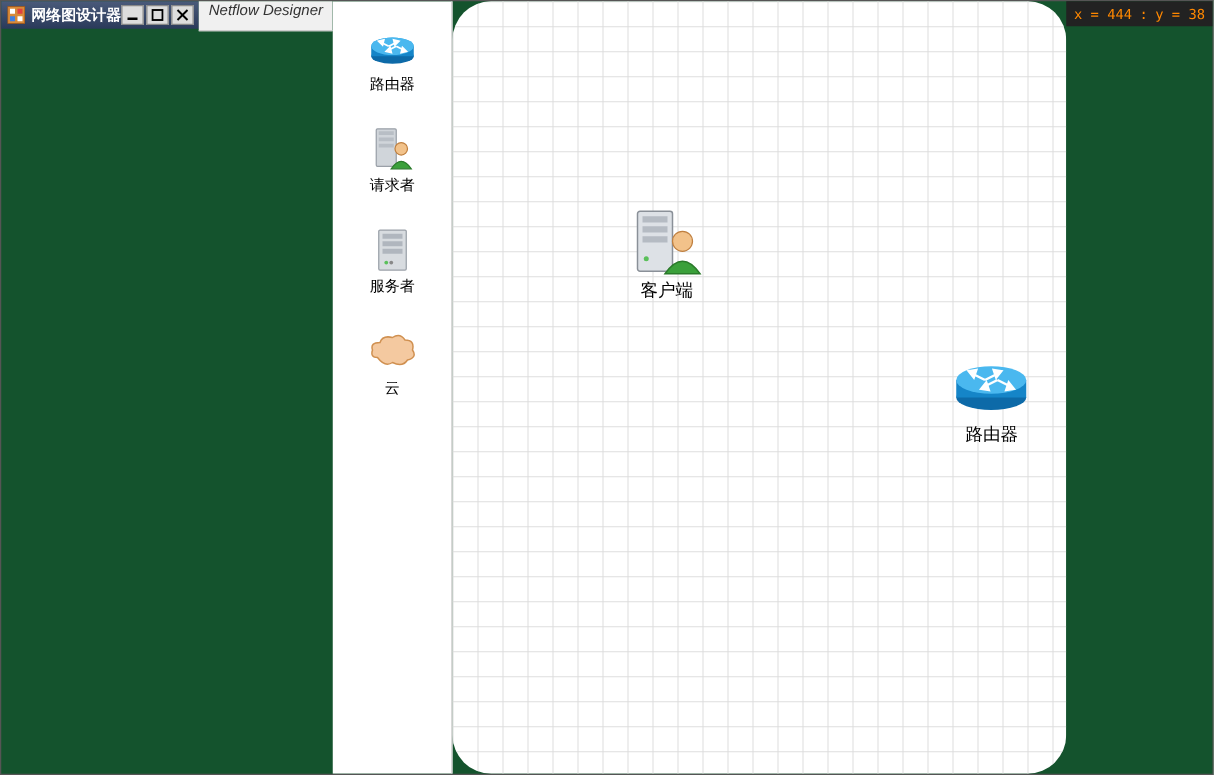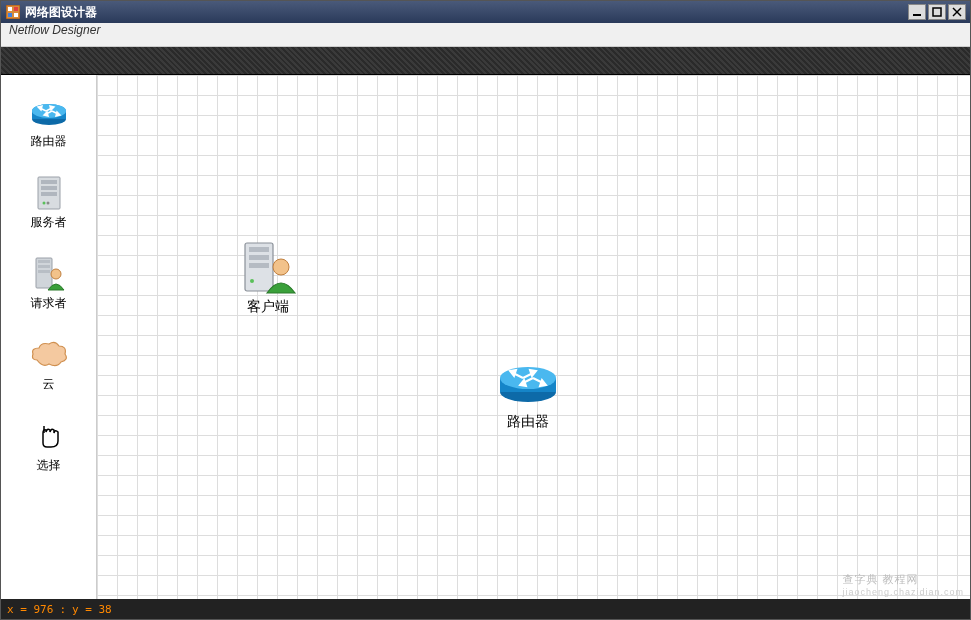--- a/index.html
+++ b/index.html
@@ -1,37 +1,37 @@
 <!DOCTYPE html>
 <html><head>
   <meta charset="utf-8">
   <style>
     * { box-sizing: border-box; margin: 0; padding: 0; }
     body { font-family: "Microsoft YaHei", Arial, sans-serif; font-size: 12px; background: #fff; }
     
-    .window { width: 971px; height: 620px; border: 1px solid #555; display: flex; flex-direction: column; background: #14532d; position: relative; }
+    .window { width: 971px; height: 620px; border: 1px solid #555; display: flex; flex-direction: row; background: #14532d; position: relative; }
     
     .titlebar { height: 22px; background: linear-gradient(#4a5a7a, #2a3a5a); color: #fff; display: flex; align-items: center; padding: 0 4px; font-size: 12px; }
     .titlebar-icon { width: 16px; height: 16px; margin-right: 4px; display: inline-flex; align-items: center; justify-content: center; }
     .titlebar-title { flex: 1; font-weight: bold; }
     .titlebar-buttons { display: flex; gap: 2px; }
     .winbtn { width: 18px; height: 16px; background: #ddd; border: 1px solid #888; display: flex; align-items: center; justify-content: center; font-family: Arial; font-size: 10px; cursor: pointer; }
     
     .subheader { height: 24px; background: #f0f0f0; border-bottom: 1px solid #ccc; padding: 0 8px; display: flex; align-items: flex-start; font-style: italic; color: #333; }
     
     .ribbon { height: 28px; background: repeating-linear-gradient(45deg, #2a2a2a, #2a2a2a 2px, #3a3a3a 2px, #3a3a3a 4px); border-bottom: 1px solid #000; }
     
     .main { flex: 1; display: flex; overflow: hidden; }
     
     .toolbox { width: 96px; background: #fff; border-right: 1px solid #ccc; display: flex; flex-direction: column; padding: 18px 0; gap: 22px; }
     .tool-item { display: flex; flex-direction: column; align-items: center; gap: 4px; cursor: pointer; padding: 2px 0; }
     .tool-icon { width: 40px; height: 34px; display: flex; align-items: center; justify-content: center; }
     .tool-label { font-size: 12px; color: #000; }
     
-    .canvas-wrap { flex: 1; position: relative; overflow: hidden; }
+    .canvas-wrap { flex: 1; position: relative; overflow: hidden; border-radius: 31px; }
     .canvas { position: absolute; inset: 0; background-color: #fff;
       background-image:
         linear-gradient(#ddd 1px, transparent 1px),
         linear-gradient(90deg, #ddd 1px, transparent 1px);
       background-size: 20px 20px;
     }
     
     .node { position: absolute; display: flex; flex-direction: column; align-items: center; cursor: move; }
     .node-icon { width: 62px; height: 56px; display: flex; align-items: center; justify-content: center; }
     .node-label { font-size: 14px; color: #000; margin-top: 2px; }
@@ -110,65 +110,56 @@
               <line x1="16" y1="17" x2="22" y2="14"></line>
                 <polygon points="14,18 18,19 17,15"></polygon>
             </g>
           </svg>
         </span>
         <span class="tool-label">路由器</span>
       </div>
 
       <div class="tool-item">
         <span class="tool-icon">
+          <svg width="38" height="36" viewBox="0 0 38 36">
+            <rect x="6" y="2" width="16" height="30" rx="1" fill="#d0d5da" stroke="#9aa0a8"></rect>
+            <rect x="8" y="4" width="12" height="3" fill="#b8bec5"></rect>
+            <rect x="8" y="9" width="12" height="3" fill="#b8bec5"></rect>
+            <rect x="8" y="14" width="12" height="3" fill="#b8bec5"></rect>
+            <circle cx="26" cy="18" r="5" fill="#f2c28a" stroke="#c08040"></circle>
+            <path d="M18 34 Q26 22 34 34 Z" fill="#3aa03a" stroke="#2a7a2a"></path>
+          </svg>
+        </span>
+        <span class="tool-label">请求者</span>
+      </div>
+
+      <div class="tool-item">
+        <span class="tool-icon">
           <svg width="30" height="36" viewBox="0 0 30 36">
             <rect x="4" y="2" width="22" height="32" rx="1" fill="#d8dce0" stroke="#9aa0a8"></rect>
             <rect x="7" y="5" width="16" height="4" fill="#b0b6be"></rect>
             <rect x="7" y="11" width="16" height="4" fill="#b0b6be"></rect>
             <rect x="7" y="17" width="16" height="4" fill="#b0b6be"></rect>
             <circle cx="10" cy="28" r="1.5" fill="#5ac05a"></circle>
             <circle cx="14" cy="28" r="1.5" fill="#888"></circle>
           </svg>
         </span>
         <span class="tool-label">服务者</span>
       </div>
 
       <div class="tool-item">
         <span class="tool-icon">
-          <svg width="38" height="36" viewBox="0 0 38 36">
-            <rect x="6" y="2" width="16" height="30" rx="1" fill="#d0d5da" stroke="#9aa0a8"></rect>
-            <rect x="8" y="4" width="12" height="3" fill="#b8bec5"></rect>
-            <rect x="8" y="9" width="12" height="3" fill="#b8bec5"></rect>
-            <rect x="8" y="14" width="12" height="3" fill="#b8bec5"></rect>
-            <circle cx="26" cy="18" r="5" fill="#f2c28a" stroke="#c08040"></circle>
-            <path d="M18 34 Q26 22 34 34 Z" fill="#3aa03a" stroke="#2a7a2a"></path>
-          </svg>
-        </span>
-        <span class="tool-label">请求者</span>
-      </div>
-
-      <div class="tool-item">
-        <span class="tool-icon">
           <svg width="40" height="30" viewBox="0 0 40 30">
             <path d="M8 20 Q2 20 4 14 Q2 8 10 8 Q12 2 20 4 Q26 0 30 6 Q38 6 36 14 Q40 20 32 22 Q28 28 20 24 Q14 28 8 20 Z" fill="#f4c9a0" stroke="#d09050" stroke-width="1.2"></path>
           </svg>
         </span>
         <span class="tool-label">云</span>
       </div>
 
 
-      <div class="tool-item">
-        <span class="tool-icon">
-          <svg width="30" height="30" viewBox="0 0 30 30">
-            <path d="M9 22 L9 12 Q9 8 12 9 L12 11 Q13 7 16 9 L16 11 Q17 7 20 9 L20 12 Q21 8 24 11 L24 20 Q24 26 17 26 L13 26 Q9 26 9 22 Z" fill="#fff" stroke="#000" stroke-width="1.5"></path>
-            <line x1="10" y1="5" x2="10" y2="12" stroke="#000" stroke-width="1.5"></line>
-          </svg>
-        </span>
-        <span class="tool-label">选择</span>
-      </div>
 
     </div>
 
     <div class="canvas-wrap">
       <div class="canvas">
 
         <svg class="edges">
           <defs>
             <marker id="arrow" viewBox="0 0 12 12" refX="11" refY="6" markerWidth="8" markerHeight="8" orient="auto-start-reverse">
               <path d="M0 0 L12 6 L0 12 Z" fill="#000"></path>
@@ -216,25 +207,21 @@
 
 
       </div>
     </div>
 
   </div>
 
   <div class="statusbar">
     <span>x</span>
     <span>&nbsp;=&nbsp;</span>
-    <span>976</span>
+    <span>444</span>
     <span class="sep">:</span>
     <span>y</span>
     <span>&nbsp;=&nbsp;</span>
     <span>38</span>
   </div>
 
-  <div class="watermark">
-    <div>查字典 教程网</div>
-    <div class="watermark-sub">jiaocheng.chazidian.com</div>
-  </div>
 
 </div>
 
 </body></html>

